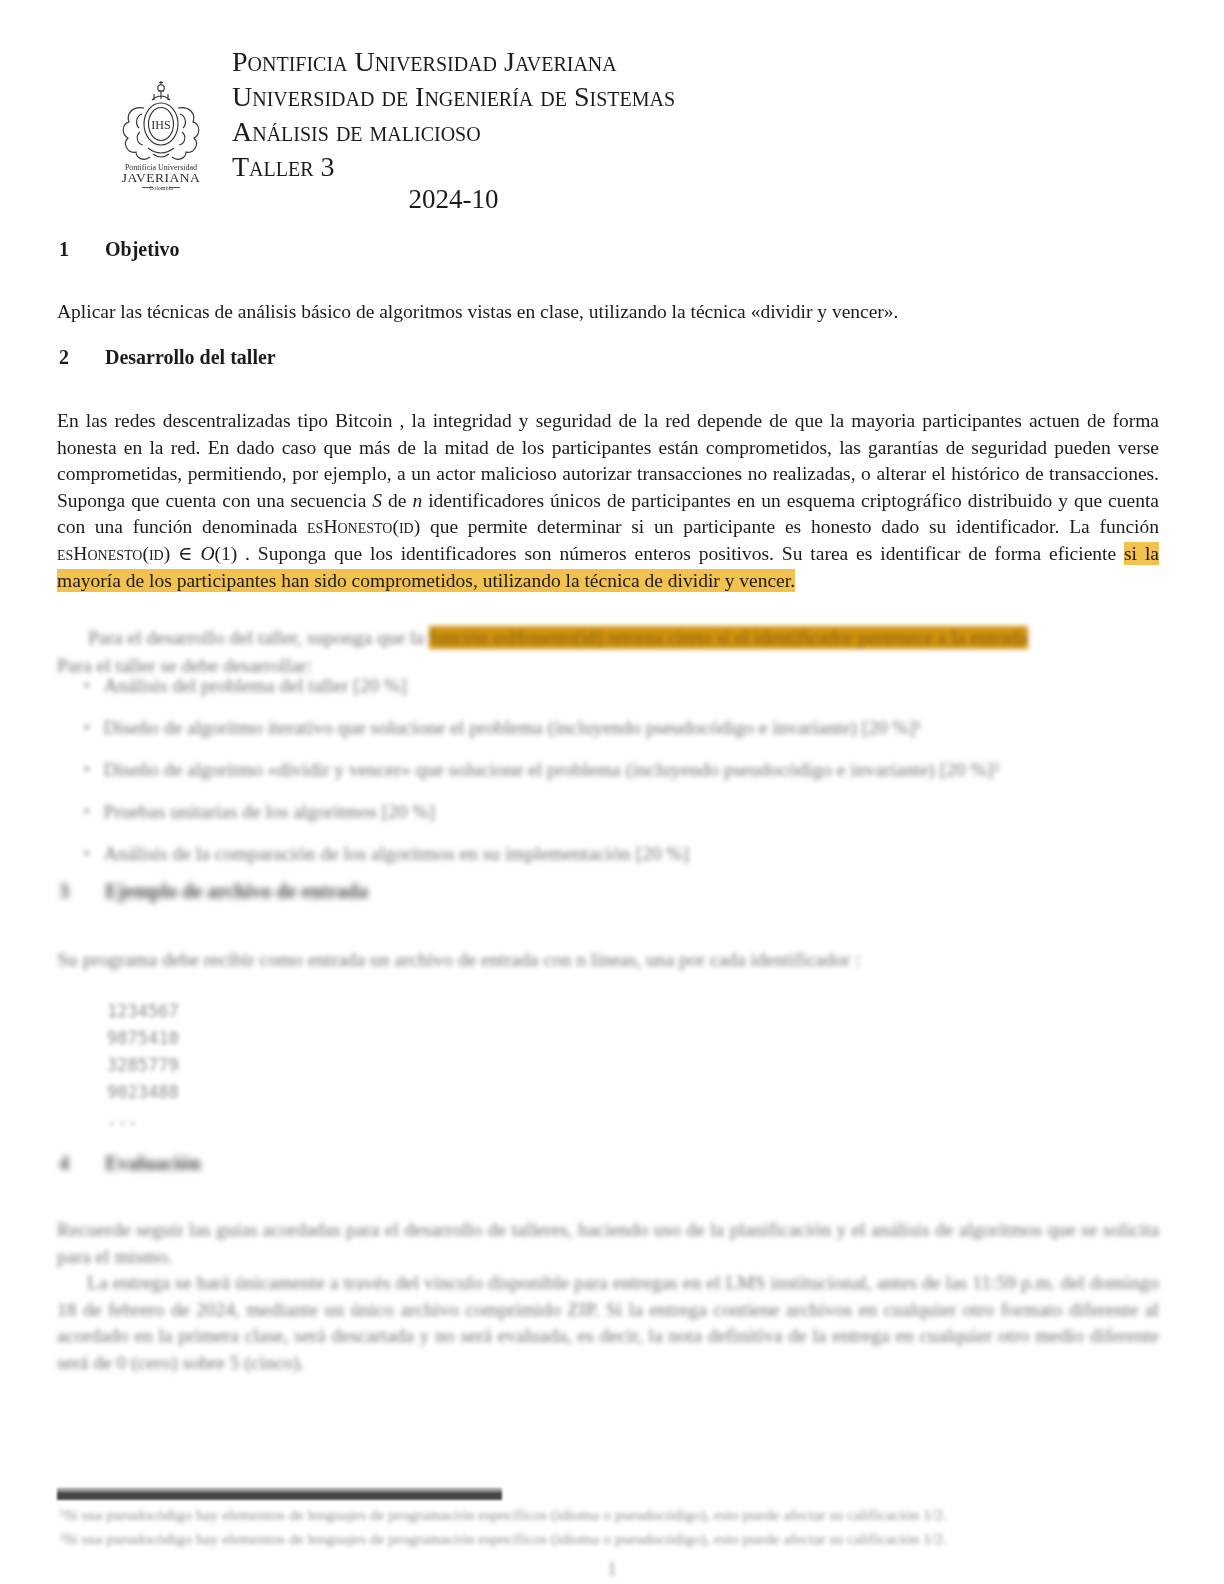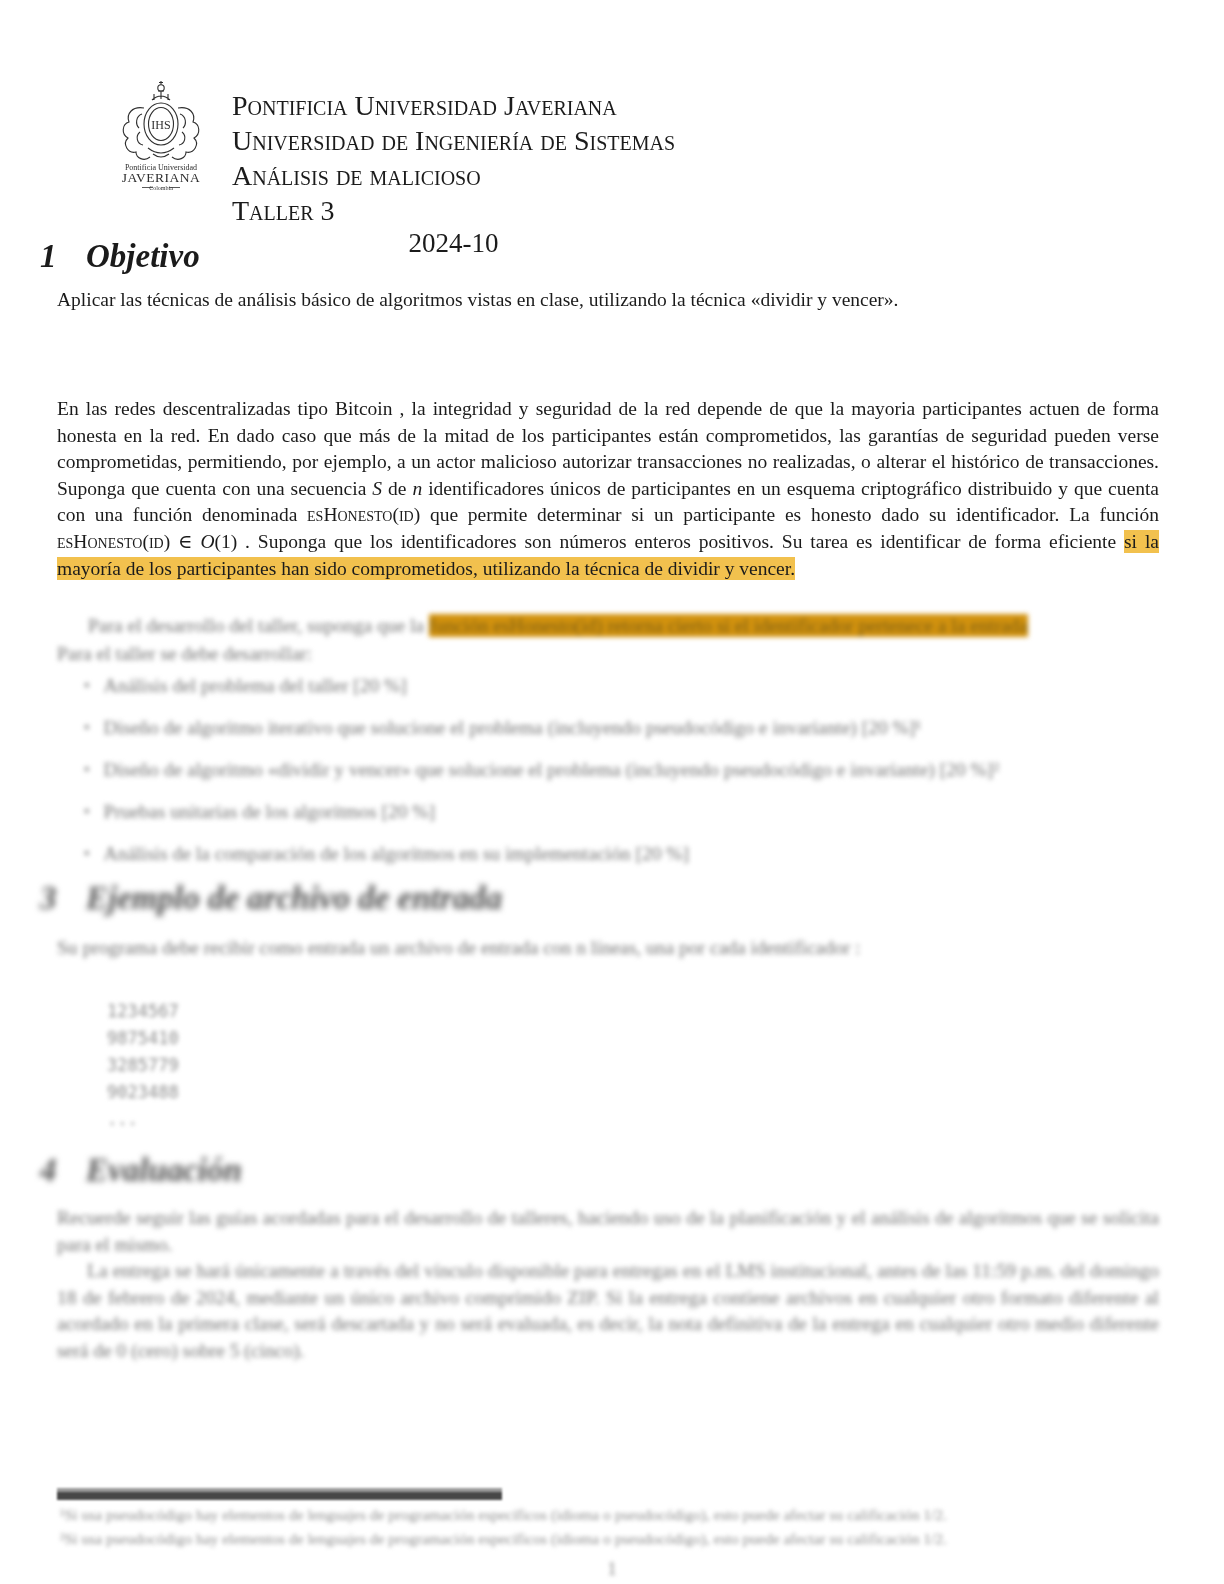--- a/index.html
+++ b/index.html
@@ -8,28 +8,28 @@
     width:1224px;height:1584px;
     margin:0 auto;
     background:#ffffff;
     font-family:"Liberation Serif","DejaVu Serif",serif;
     color:#1b1b1b;
     overflow:hidden;
   }
   
   .logo{position:absolute;left:106px;top:80px;width:110px;height:112px;}
   .logo svg{width:100%;height:100%;}
-  .header-text{position:absolute;left:232px;top:44px;margin-top:44px;}
+  .header-text{position:absolute;left:232px;top:44px;}
   .ht-line{font-variant:small-caps;font-size:28px;line-height:35px;white-space:nowrap;}
   .ht-line.small{font-size:27px;line-height:31px;text-align:center;}
   
-  .sec-head{position:absolute;left:40px;font-weight:bold;font-size:33px;white-space:nowrap;font-style:italic;}
+  .sec-head{position:absolute;left:59px;font-weight:bold;font-size:20px;white-space:nowrap;}
   .sec-num{display:inline-block;min-width:46px;}
   
-  .para{position:absolute;left:57px;width:1102px;font-size:19.5px;line-height:26.6px;text-align:justify;}
+  .para{position:absolute;left:57px;width:1102px;font-size:19.5px;line-height:26.6px;text-align:justify;margin-top:12px;}
   .i{font-style:italic;}
   .sc{font-variant:small-caps;}
   .hl{background:#f2c14e;padding:1px 0;box-decoration-break:clone;}
   .hlo{background:#d2920e;color:#7c5e14;padding:1px 0;}
   
   .blur{filter:blur(2.6px);color:#737373;}
   .blur-dark{filter:blur(3px);color:#4f4f4f;}
   .blur-soft{filter:blur(2.2px);color:#8c8c8c;}
   .nowrap{white-space:nowrap;overflow:hidden;}
   
@@ -83,20 +83,23 @@
     <div class="ht-line">Análisis de malicioso</div>
     <div class="ht-line">Taller 3</div>
     <div class="ht-line small">2024-10</div>
   </div>
 
   <div class="sec-head" style="top:238px;">
     <span class="sec-num">1</span><span>Objetivo</span>
   </div>
   <div class="para" style="top:287px;">Aplicar las técnicas de análisis básico de algoritmos vistas en clase, utilizando la técnica «dividir y vencer».</div>
 
+  <div class="sec-head" style="top:346px;">
+    <span class="sec-num">2</span><span>Desarrollo del taller</span>
+  </div>
   <div class="para" style="top:396px;"><span>En las redes descentralizadas tipo Bitcoin , la integridad y seguridad de la red depende de que la mayoria participantes actuen de forma honesta en la red. En dado caso que más de la mitad de los participantes están comprometidos, las garantías de seguridad pueden verse comprometidas, permitiendo, por ejemplo, a un actor malicioso autorizar transacciones no realizadas, o alterar el histórico de transacciones. Suponga que cuenta con una secuencia </span><span class="i">S</span><span> de </span><span class="i">n</span><span> identificadores únicos de participantes en un esquema criptográfico distribuido y que cuenta con una función denominada </span><span class="sc">esHonesto(id)</span><span> que permite determinar si un participante es honesto dado su identificador. La función </span><span class="sc">esHonesto(id)</span><span> ∈ </span><span class="i">O</span><span>(1) . Suponga que los identificadores son números enteros positivos. Su tarea es identificar de forma eficiente </span><span class="hl">si la mayoría de los participantes han sido comprometidos, utilizando la técnica de dividir y vencer.</span></div>
 
   <div class="para blur nowrap" style="left:88px;top:613px;width:1070px;"><span>Para el desarrollo del taller, suponga que la </span><span class="hlo">función esHonesto(id) retorna cierto si el identificador pertenece a la entrada</span></div>
   <div class="para blur nowrap" style="top:641px;">Para el taller se debe desarrollar:</div>
 
   <ul class="req-list blur">
     <li>
         <span class="bullet">•</span>
         <span>Análisis del problema del taller [20 %]</span>
       </li>

